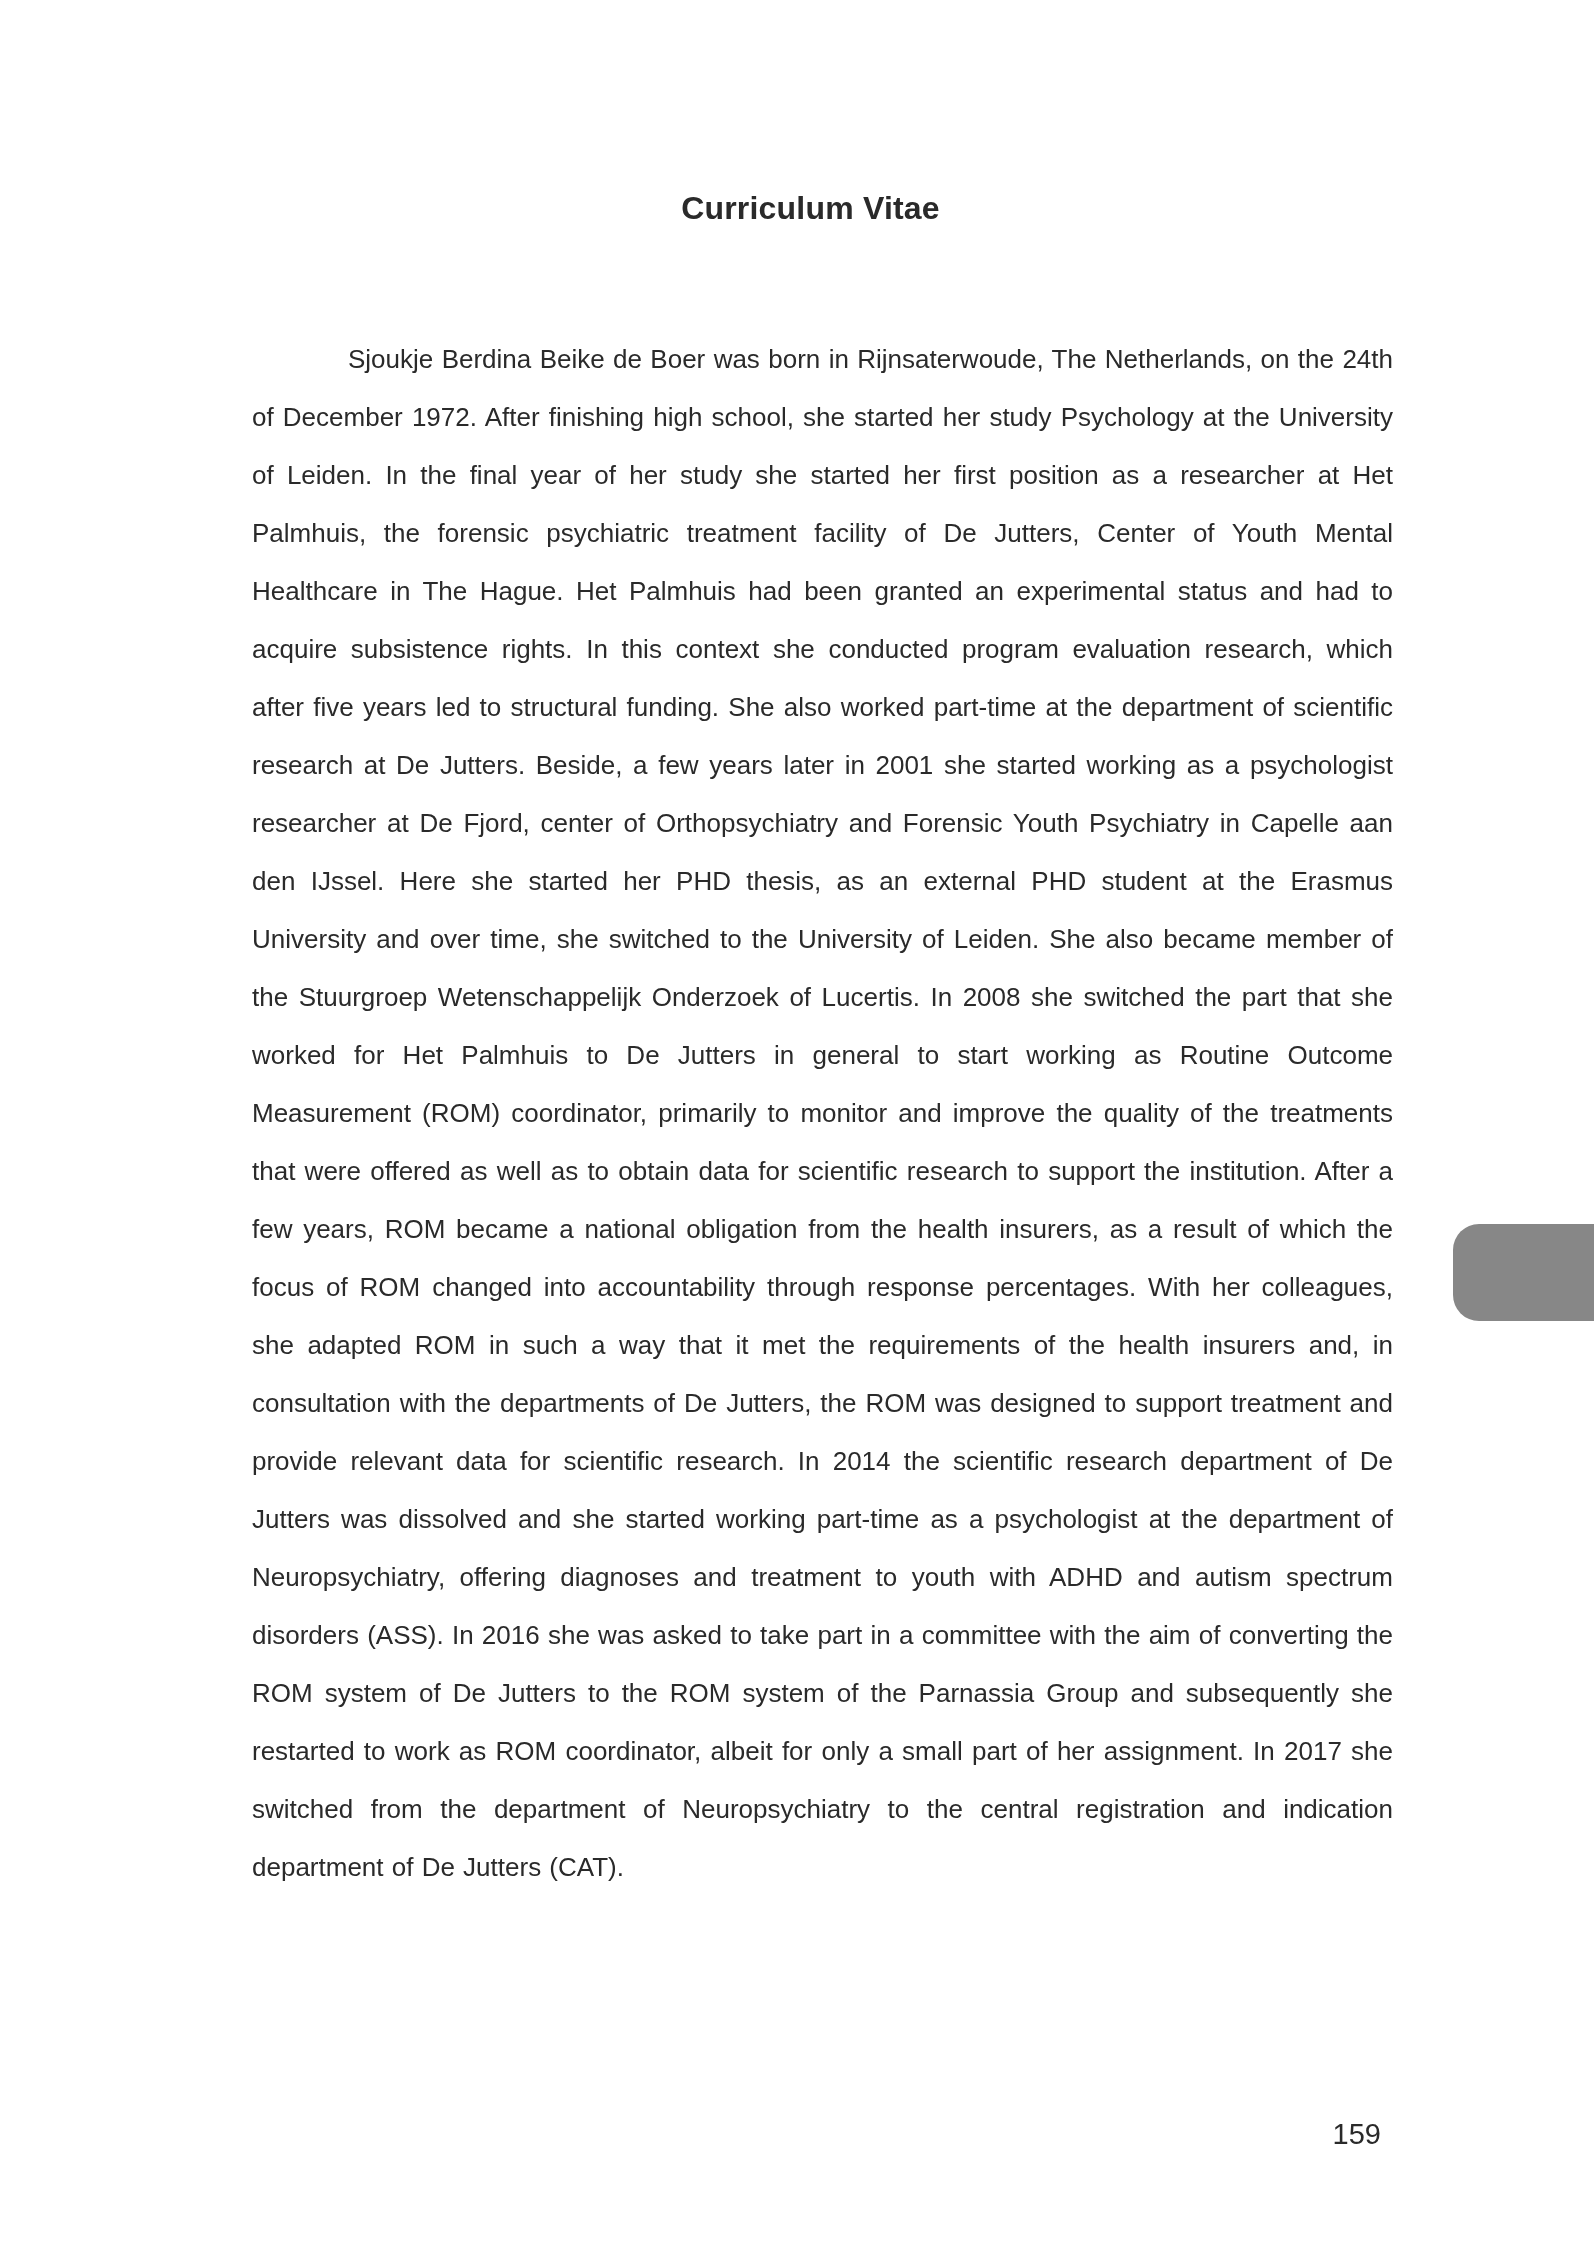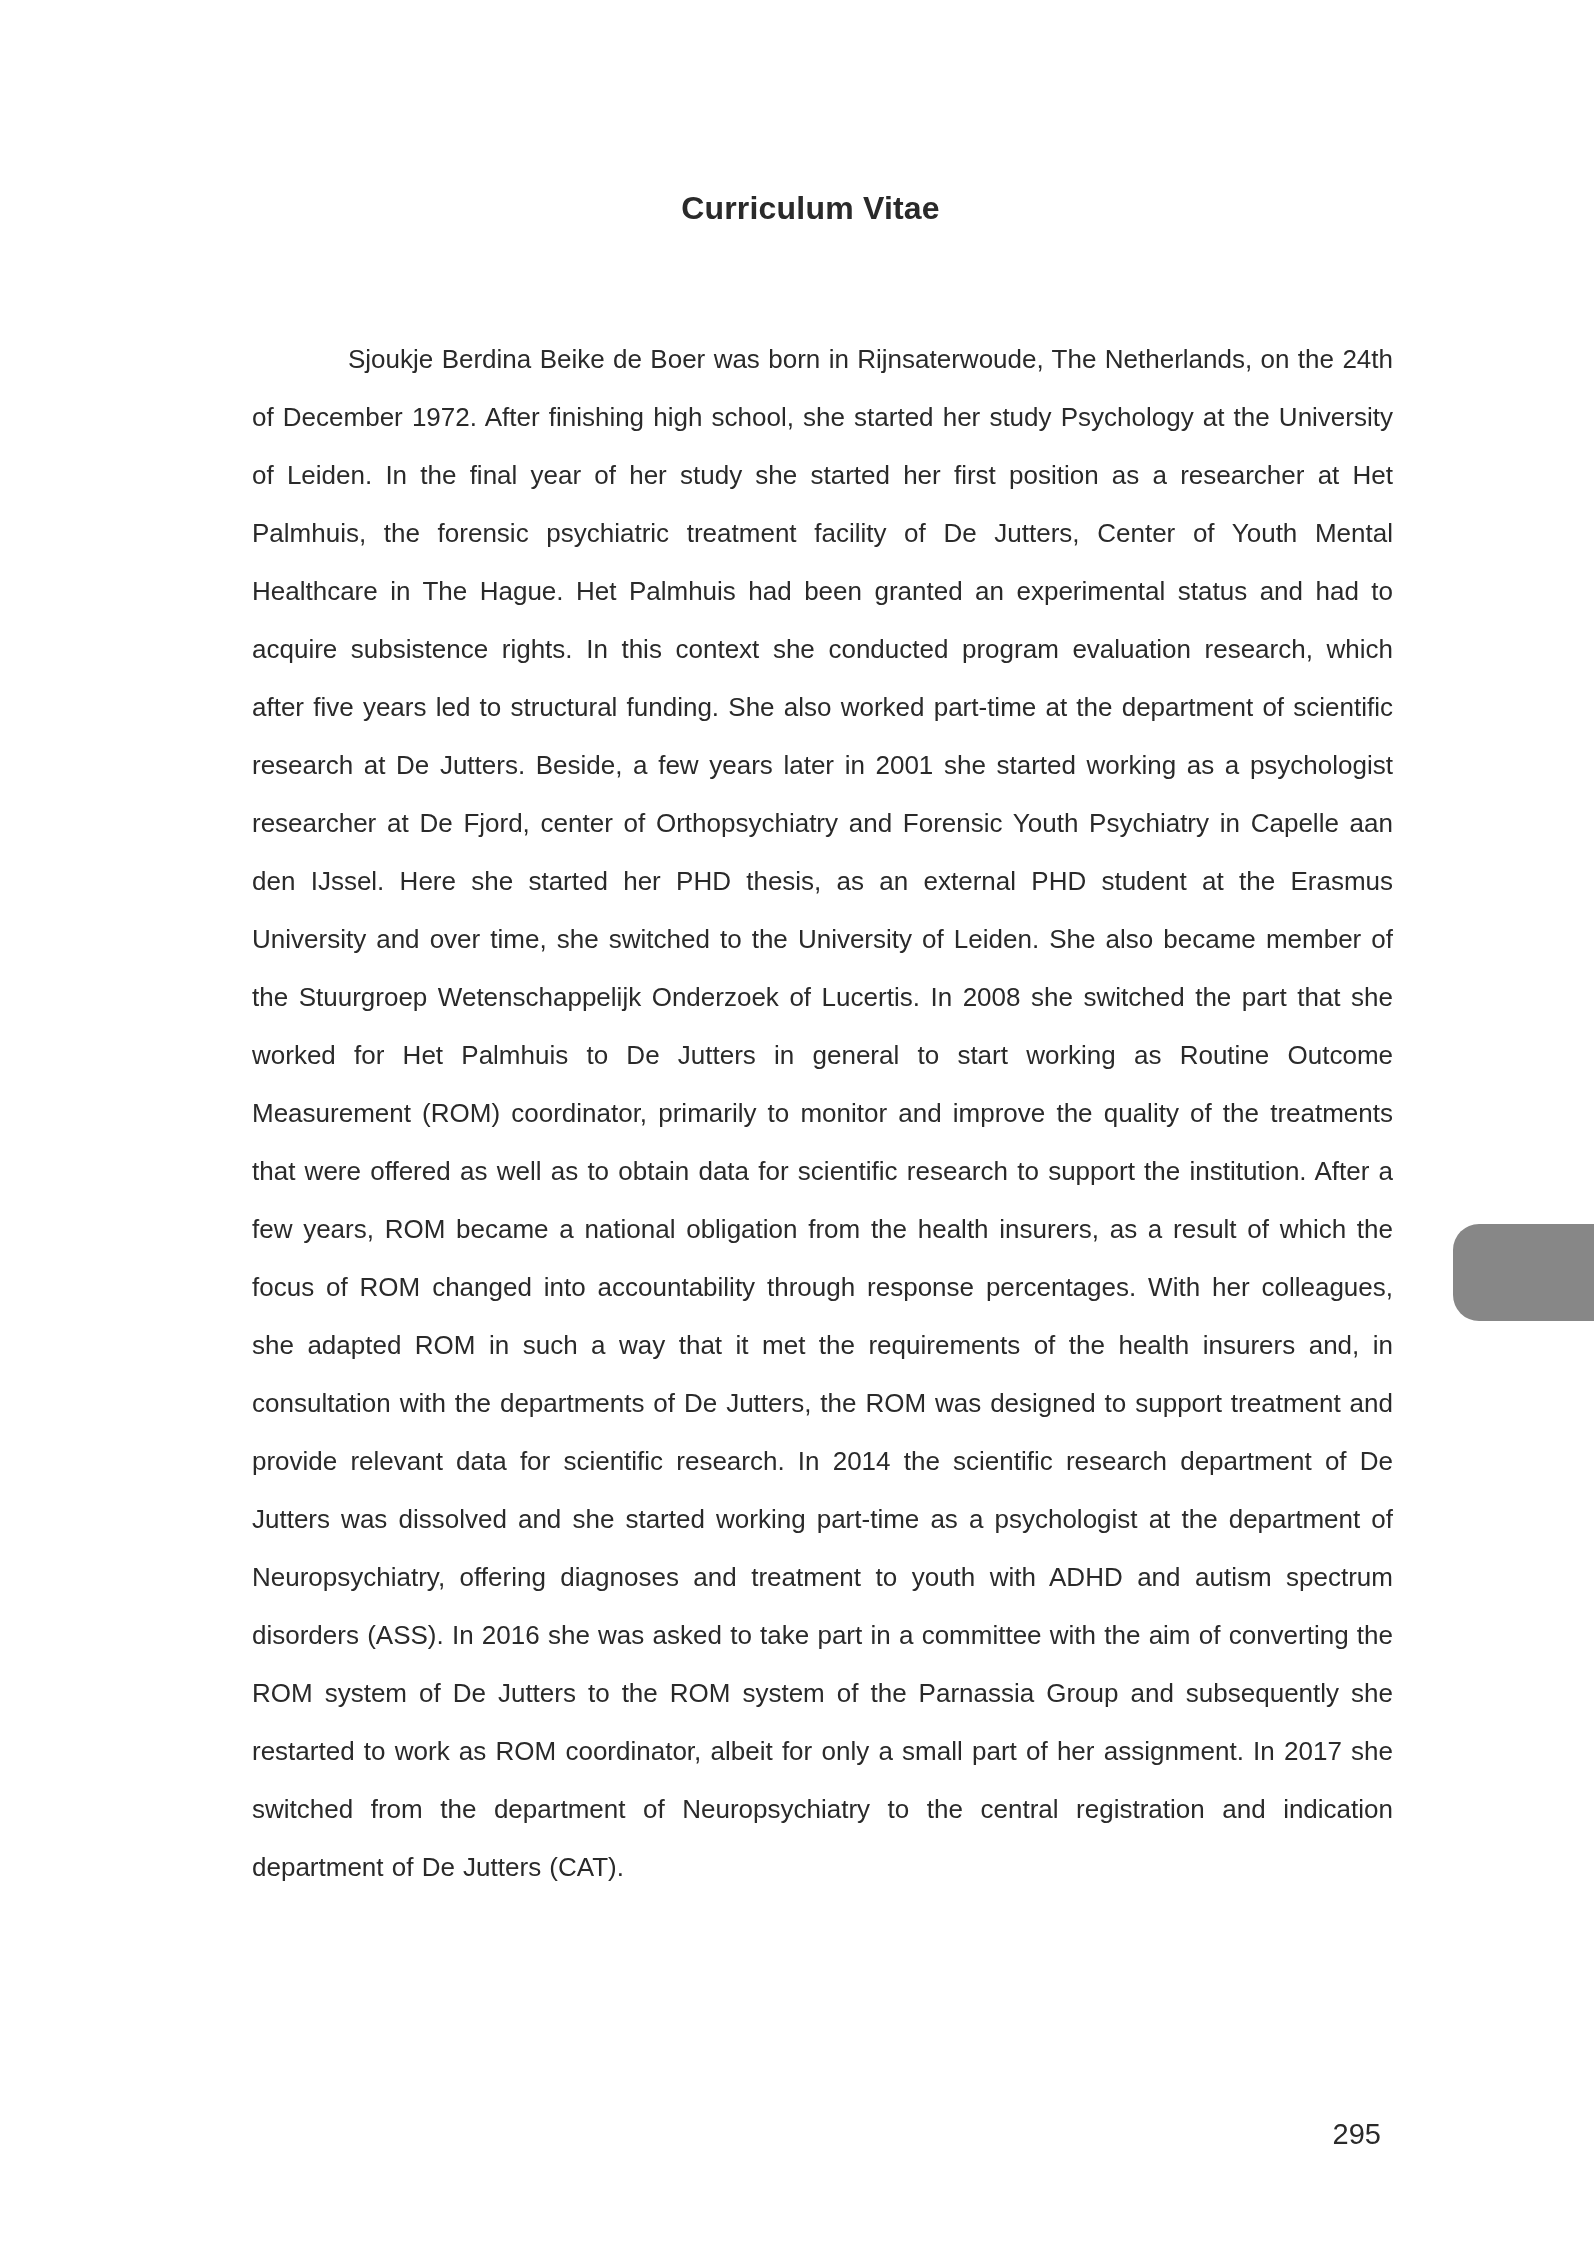--- a/index.html
+++ b/index.html
@@ -63,14 +63,14 @@
 </head>
 <body>
 
 <div class="page">
   <h1 class="page-title">Curriculum Vitae</h1>
 
   <p class="body-paragraph">Sjoukje Berdina Beike de Boer was born in Rijnsaterwoude, The Netherlands, on the 24th of December 1972. After finishing high school, she started her study Psychology at the University of Leiden. In the final year of her study she started her first position as a researcher at Het Palmhuis, the forensic psychiatric treatment facility of De Jutters, Center of Youth Mental Healthcare in The Hague. Het Palmhuis had been granted an experimental status and had to acquire subsistence rights. In this context she conducted program evaluation research, which after five years led to structural funding. She also worked part-time at the department of scientific research at De Jutters. Beside, a few years later in 2001 she started working as a psychologist researcher at De Fjord, center of Orthopsychiatry and Forensic Youth Psychiatry in Capelle aan den IJssel. Here she started her PHD thesis, as an external PHD student at the Erasmus University and over time, she switched to the University of Leiden. She also became member of the Stuurgroep Wetenschappelijk Onderzoek of Lucertis. In 2008 she switched the part that she worked for Het Palmhuis to De Jutters in general to start working as Routine Outcome Measurement (ROM) coordinator, primarily to monitor and improve the quality of the treatments that were offered as well as to obtain data for scientific research to support the institution. After a few years, ROM became a national obligation from the health insurers, as a result of which the focus of ROM changed into accountability through response percentages. With her colleagues, she adapted ROM in such a way that it met the requirements of the health insurers and, in consultation with the departments of De Jutters, the ROM was designed to support treatment and provide relevant data for scientific research. In 2014 the scientific research department of De Jutters was dissolved and she started working part-time as a psychologist at the department of Neuropsychiatry, offering diagnoses and treatment to youth with ADHD and autism spectrum disorders (ASS). In 2016 she was asked to take part in a committee with the aim of converting the ROM system of De Jutters to the ROM system of the Parnassia Group and subsequently she restarted to work as ROM coordinator, albeit for only a small part of her assignment. In 2017 she switched from the department of Neuropsychiatry to the central registration and indication department of De Jutters (CAT).</p>
 
   <div class="chapter-tab"></div>
 
-  <div class="page-number">295</div>
+  <div class="page-number">159</div>
 </div>
 
 </body></html>

